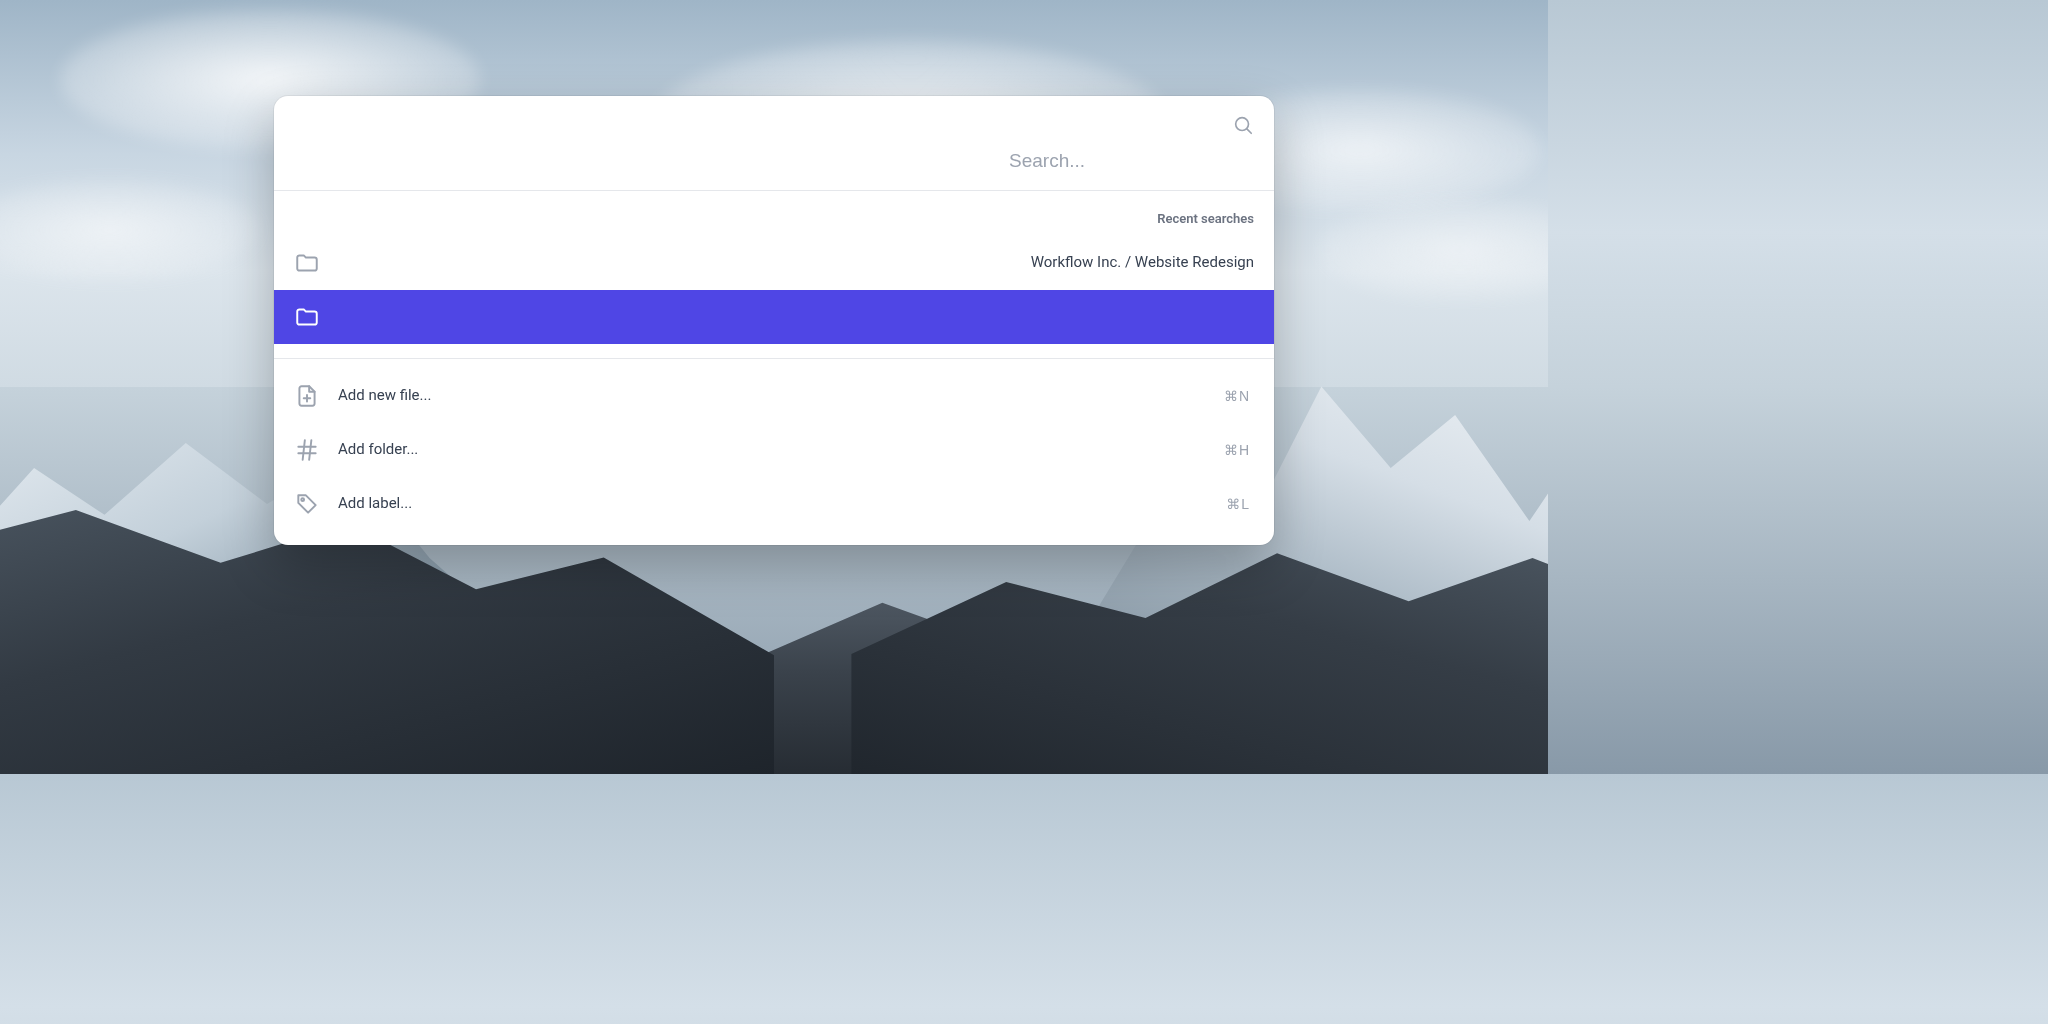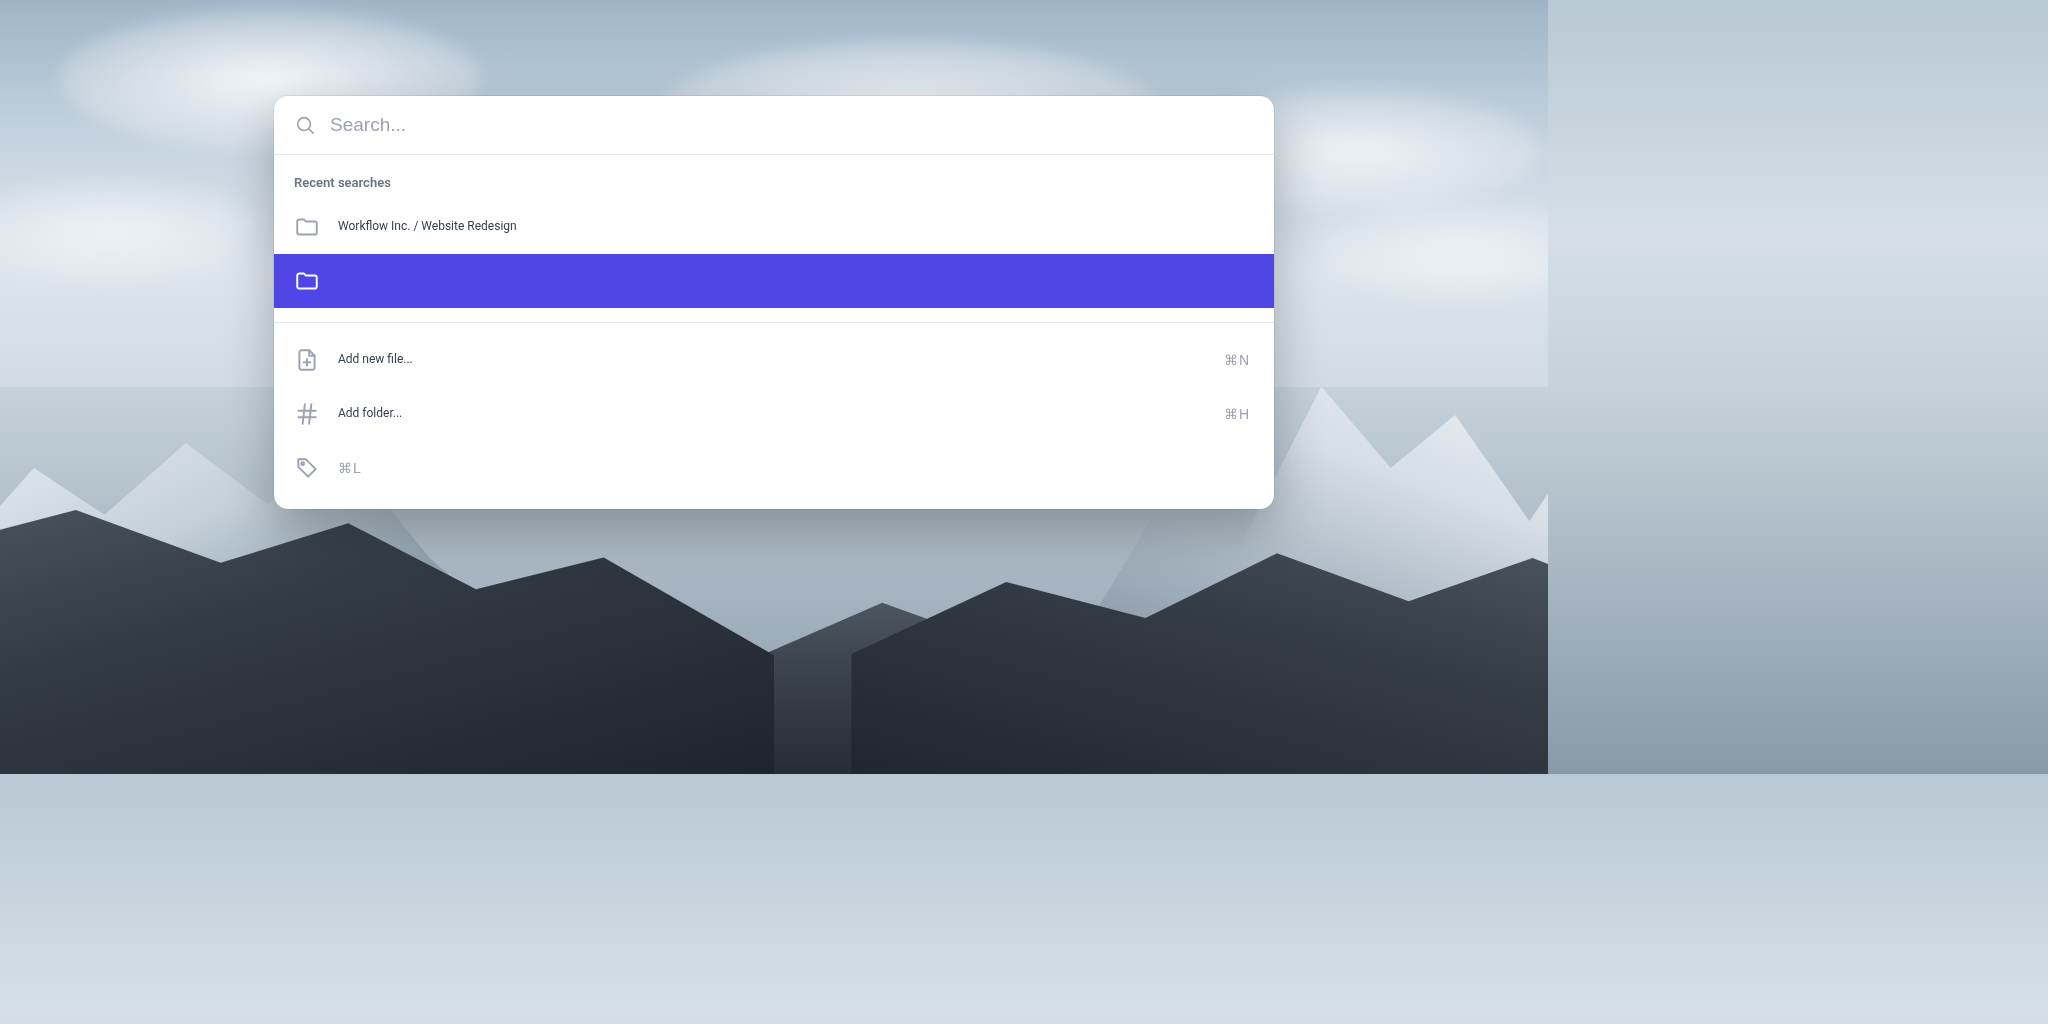--- a/index.html
+++ b/index.html
@@ -107,20 +107,21 @@
       border-radius: 14px;
       box-shadow: 0 20px 50px rgba(0,0,0,0.25), 0 0 0 1px rgba(0,0,0,0.05);
       overflow: hidden;
     }
 
     .search-row {
       display: flex;
       align-items: flex-end;
       padding: 18px 20px;
       gap: 14px;
+      flex-direction: column;
     }
 
     .search-icon {
       width: 22px;
       height: 22px;
       color: #9ca3af;
       flex-shrink: 0;
     }
 
     .search-input {
@@ -136,20 +137,21 @@
       color: #9ca3af;
     }
 
     .divider {
       height: 1px;
       background: #e5e7eb;
     }
 
     .section {
       padding: 10px 0 14px 0;
+      text-align: right;
     }
 
     .section-heading {
       padding: 10px 20px 10px 20px;
       font-size: 13px;
       font-weight: 600;
       color: #6b7280;
     }
 
     .item {
@@ -163,21 +165,21 @@
 
     .item .icon {
       width: 26px;
       height: 26px;
       color: #9ca3af;
       flex-shrink: 0;
     }
 
     .item .label {
       flex: 1;
-      font-size: 12px;
+      font-size: 15px;
       line-height: 1.3;
     }
 
     .item .kbd {
       font-size: 14px;
       color: #9ca3af;
       font-family: -apple-system, BlinkMacSystemFont, sans-serif;
       letter-spacing: 1px;
     }
 
@@ -291,18 +293,19 @@
       <span class="kbd">⌘H</span>
     </div>
 
     <div class="item">
       <span class="icon">
         <svg viewBox="0 0 24 24">
             <path d="M20 13l-7 7-9-9V4h7l9 9z"></path>
             <circle cx="8" cy="8" r="1.3"></circle>
           </svg>
       </span>
+      <span class="label">Add label...</span>
       <span class="kbd">⌘L</span>
     </div>
 
   </div>
 
 </div>
 
 </body></html>

